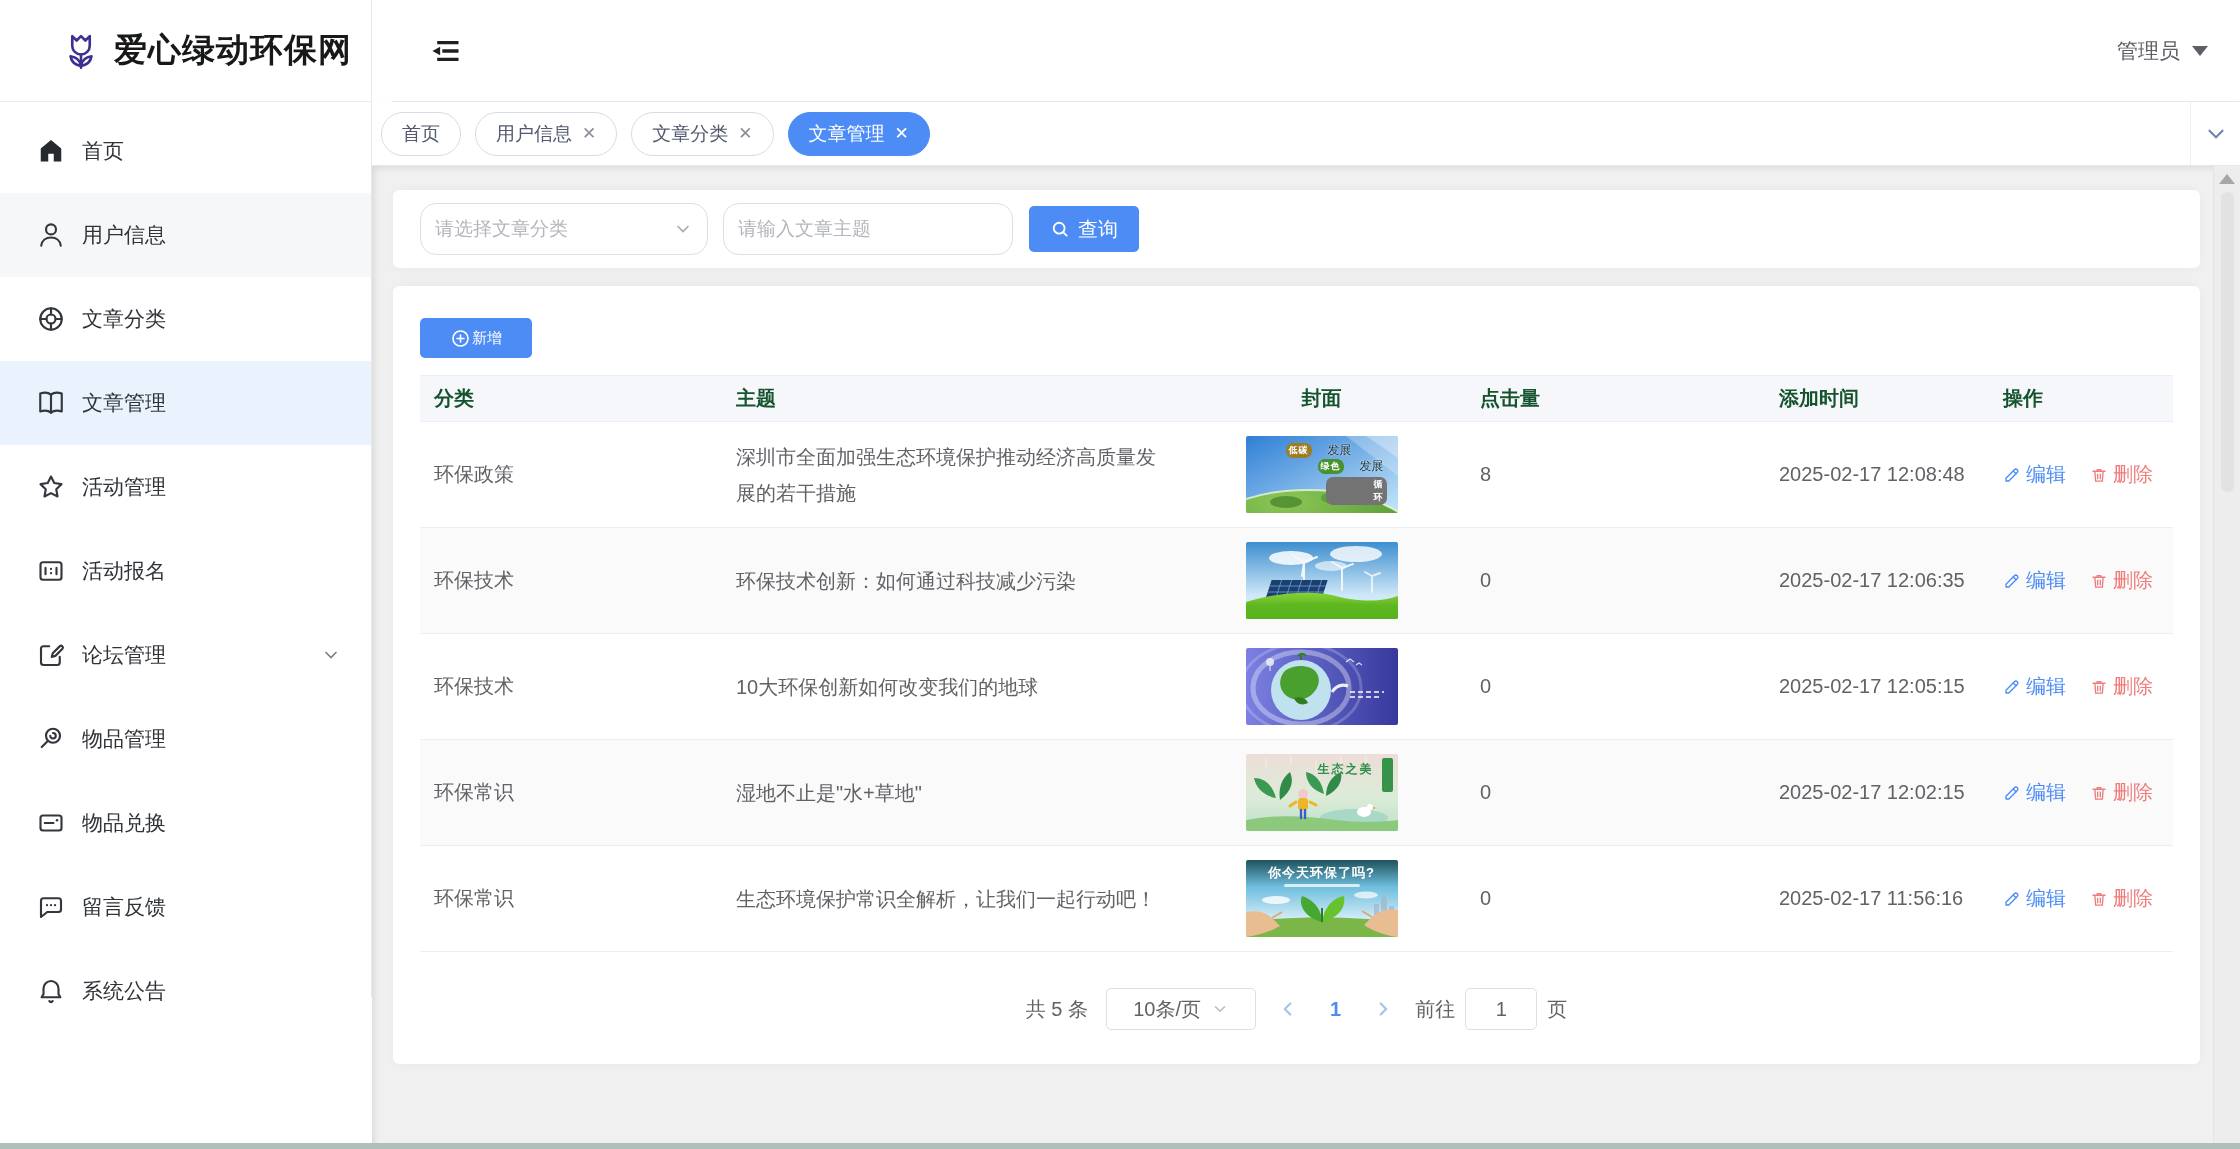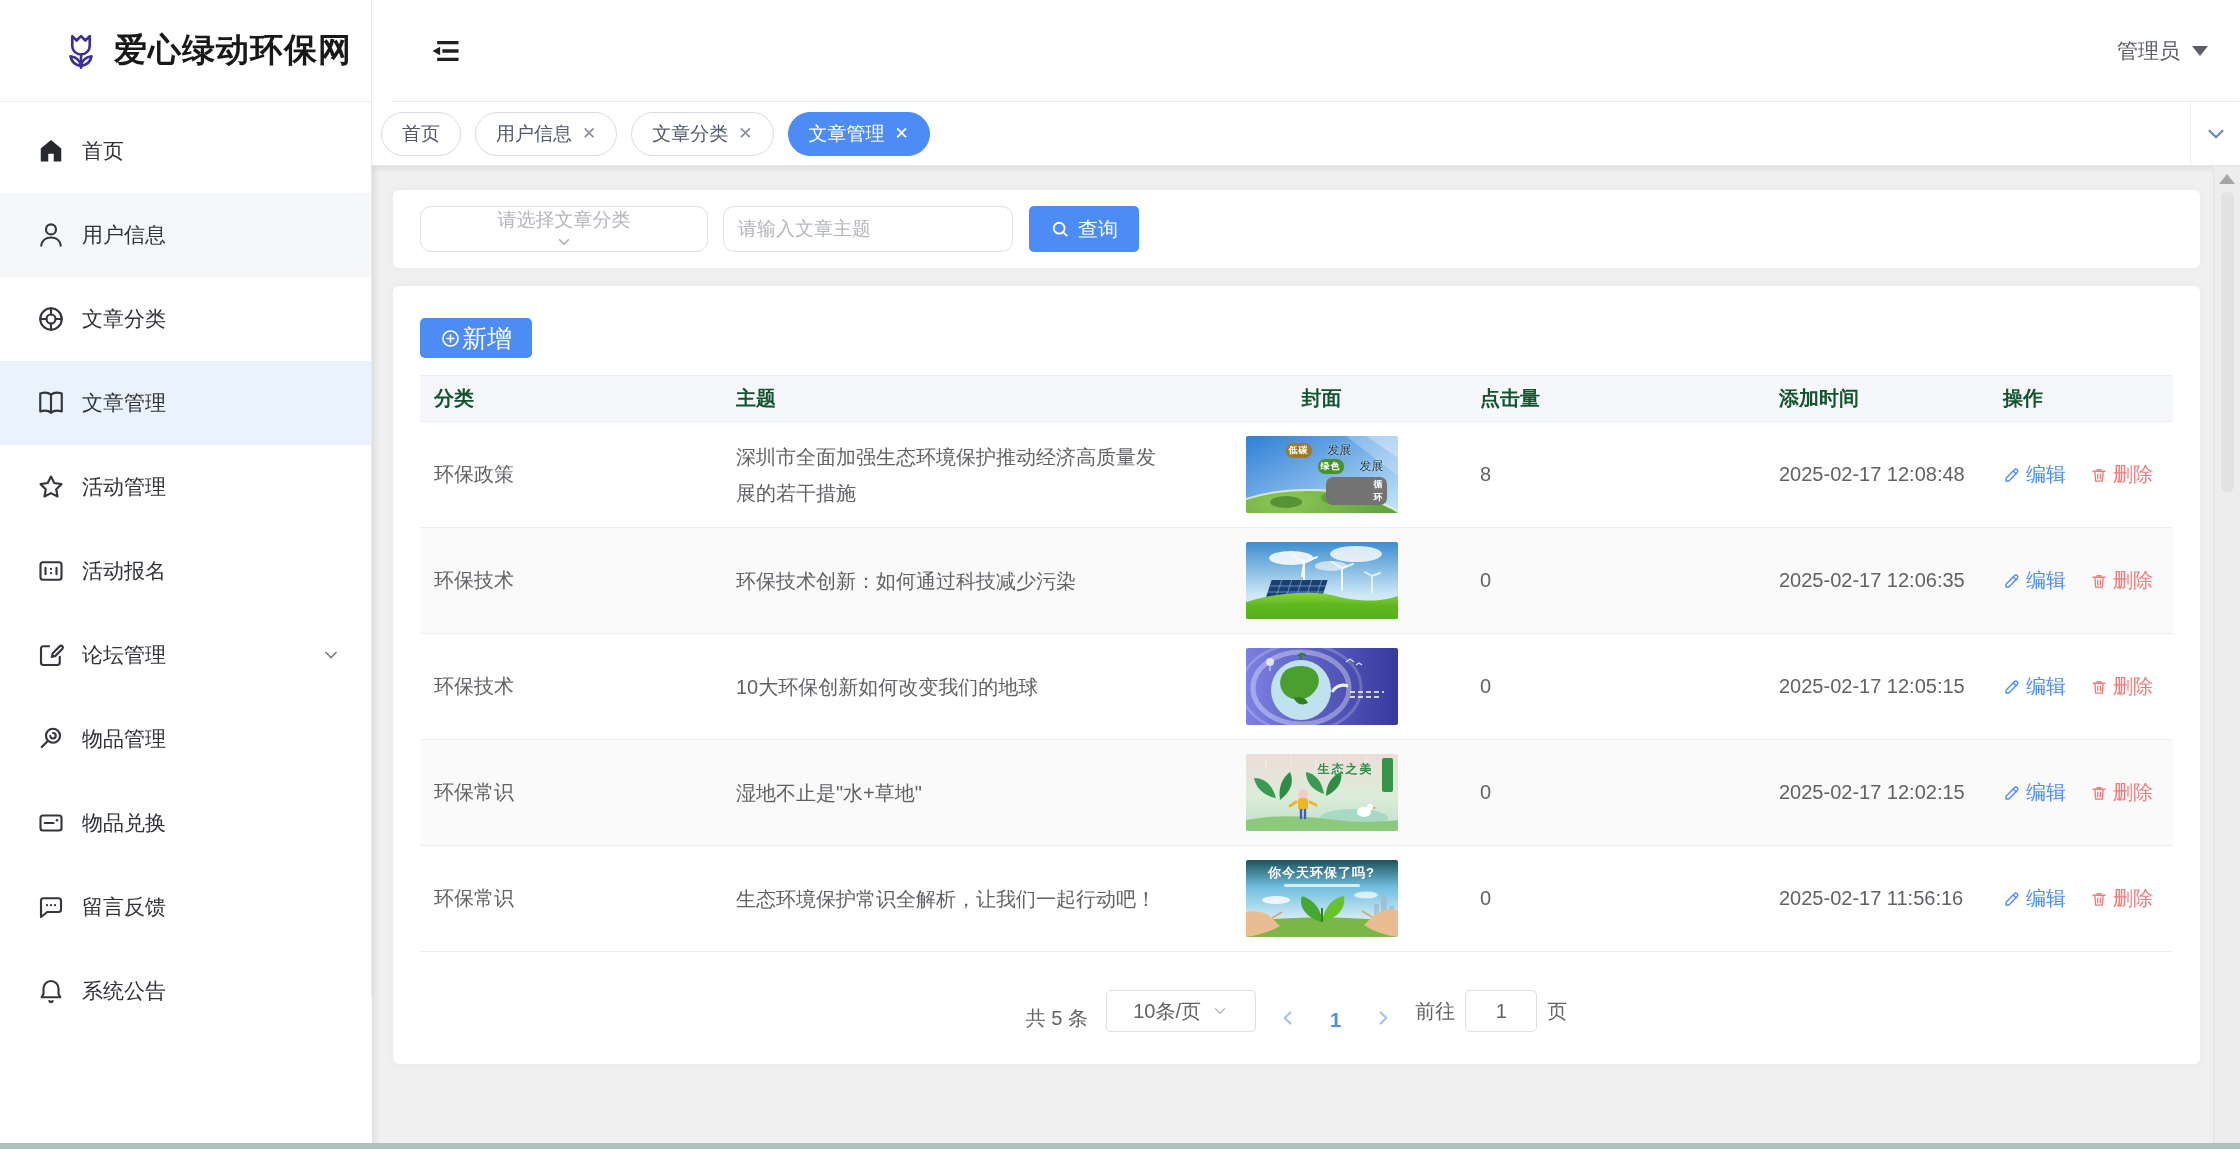--- a/index.html
+++ b/index.html
@@ -32,30 +32,30 @@
   .tag { height:44px; border:1px solid #d9dce3; border-radius:22px; background:#fff; display:flex; align-items:center; padding:0 20px; margin-right:14px; font-size:19px; color:#515a6e; cursor:pointer; }
   .tag .x { margin-left:10px; font-size:17px; color:#8a8f99; line-height:1; }
   .tag.active { background:#4d8cf5; border-color:#4d8cf5; color:#fff; }
   .tag.active .x { color:#fff; }
   .more-btn { position:absolute; right:0; top:0; bottom:0; width:50px; border-left:1px solid #f0f0f0; display:flex; align-items:center; justify-content:center; background:#fff; cursor:pointer; }
 
   
   .main { position:absolute; left:372px; top:166px; width:1841px; height:977px; background:#f0f0f0; box-shadow:inset 10px 0 10px -10px rgba(0,0,0,.15); }
   .card { position:absolute; left:21px; width:1807px; background:#fff; border-radius:6px; box-shadow:0 0 10px rgba(0,0,0,.04); }
   .search-card { top:24px; height:78px; display:flex; align-items:center; padding:0 27px; }
-  .sel, .inp { height:46px; border:1px solid #dcdfe6; border-radius:11px; background:#fff;flex-direction:column; }
+  .sel, .inp { height:52px; border:1px solid #dcdfe6; border-radius:16px; background:#fff; }
   .sel { width:288px; display:flex; align-items:center; padding:0 14px; cursor:pointer; }
   .sel .ph { font-size:19px; color:#b3b6bc; flex:1; }
   .inp { width:290px; margin-left:15px; padding:0 14px; font-size:19px; color:#606266; outline:none; }
   .inp::placeholder { color:#b3b6bc; }
   .btn { height:46px; border:none; border-radius:5px; background:#4d8cf5; color:#fff; font-size:20px; display:inline-flex; align-items:center; justify-content:center; cursor:pointer; font-family:inherit; }
   .search-btn { width:110px; margin-left:16px; gap:8px; }
 
   .table-card { top:120px; height:778px; }
-  .add-btn { position:absolute; left:27px; top:32px; width:112px; height:40px; gap:1px; font-size:25px; }
+  .add-btn { position:absolute; left:27px; top:32px; width:112px; height:40px; gap:1px; font-size:15px; }
 
   .tbl { position:absolute; left:27px; top:89px; width:1753px; font-size:20px; }
   .trow { display:grid; grid-template-columns:302px 455px 289px 299px 224px 184px; border-bottom:1px solid #ebeef5; }
   .thead { border-top:1px solid #ebeef5; background:#f5f7fa; height:47px; color:#14532d; font-weight:700; }
   .tbody-row { height:106px; color:#606266; background:#fff; }
   .tbody-row.stripe { background:#fafafa; }
   .cell { display:flex; align-items:center; padding:0 14px; overflow:hidden; }
   .cell.center { justify-content:center; }
   .cell.topic { line-height:36px; }
   .act-link { display:inline-flex; align-items:center; gap:5px; font-size:20px; cursor:pointer; white-space:nowrap; }
@@ -67,21 +67,21 @@
   .badges { position:absolute; left:0; top:0; right:0; }
   .badge { position:absolute; display:flex; align-items:center; gap:16px; }
   .badge .chip { font-size:9px; font-weight:700; color:#fff; padding:1px 3px; border-radius:7px; letter-spacing:1px; }
   .badge .tail { font-size:12px; font-weight:400; color:#13303c; text-shadow:0 0 2px #fff; }
   .chip.c1 { background:#9d7d22; } .chip.c2 { background:#48922d; } .chip.c3 { background:#737373;padding-left:48px; }
   .cap4 { position:absolute; left:72px; top:7px; font-size:12px; font-weight:700; color:#2e8f4c; letter-spacing:2px; }
   .cap5 { position:absolute; left:0; right:0; top:4px; text-align:center; font-size:13px; font-weight:700; color:#fff; letter-spacing:1px; }
   .sub5 { position:absolute; left:38px; right:38px; top:24px; height:3px; background:rgba(255,255,255,.75); border-radius:2px; }
   .vbadge { position:absolute; right:5px; top:4px; width:11px; height:34px; background:#37934a; border-radius:2px; }
 
-  .pagination { position:absolute; left:0; right:0; top:700px; height:46px; display:flex; align-items:flex-end; justify-content:center; gap:18px; font-size:20px; color:#606266; }
+  .pagination { position:absolute; left:0; right:0; top:700px; height:46px; display:flex; align-items:center; justify-content:center; gap:18px; font-size:20px; color:#606266; }
   .psel { width:150px; height:42px; border:1px solid #dcdfe6; border-radius:5px; display:flex; align-items:center; justify-content:center; gap:10px; cursor:pointer; }
   .pag-arrow { width:28px; height:28px; display:flex; align-items:center; justify-content:center; cursor:pointer; }
   .pnum { color:#4d8cf5; font-weight:700; padding:0 10px; cursor:pointer; }
   .goto-box { display:flex; align-items:center; gap:10px; }
   .goto-inp { width:72px; height:42px; border:1px solid #dcdfe6; border-radius:5px; text-align:center; font-size:20px; color:#606266; outline:none; font-family:inherit; }
 
   
   .win-scroll { position:absolute; right:0; top:166px; width:27px; height:977px; background:#ededed; border-left:1px solid #e3e3e3; z-index:6; }
   .up-arrow { width:0; height:0; border-left:8px solid transparent; border-right:8px solid transparent; border-bottom:10px solid #a6a6a6; margin:8px auto 0; }
   .win-thumb { width:13px; margin:8px auto 0; height:300px; background:#e2e2e2; border-radius:6px; }

